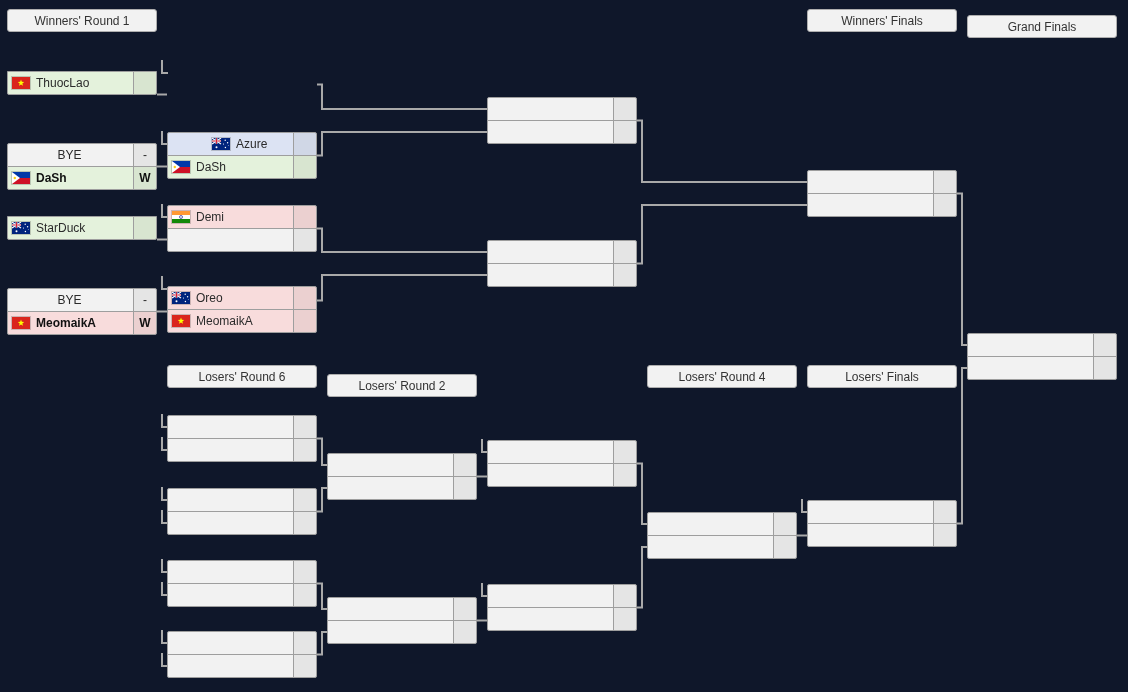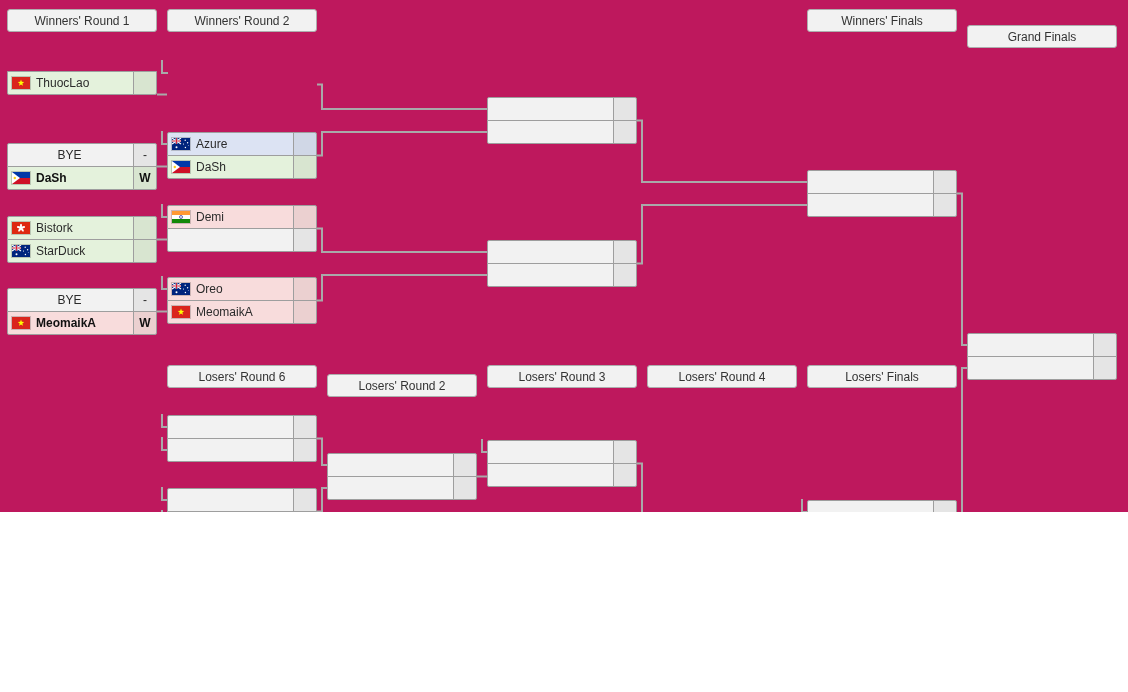--- a/index.html
+++ b/index.html
@@ -1,16 +1,16 @@
 <!DOCTYPE html>
 <html><head>
 <meta charset="utf-8">
 <style>
   html,body{margin:0;padding:0;background:#fff;}
-  #bracket{position:relative;width:1128px;height:512px;background:#be185d;
+  #bracket{position:relative;width:1128px;height:692px;background:#0f172a;
     font-family:"Liberation Sans",sans-serif;overflow:hidden;}
   svg.wires{position:absolute;left:0;top:0;width:1128px;height:692px;pointer-events:none;}
   .hdr{position:absolute;width:150px;height:23px;box-sizing:border-box;
     background:#f2f2f2;border:1px solid #aeaeae;border-radius:3px;
     display:flex;align-items:center;justify-content:center;
     font-size:12px;color:#333;}
   .match{position:absolute;width:150px;}
   .row{display:flex;align-items:center;width:150px;height:24px;box-sizing:border-box;
     border:1px solid #9e9e9e;background:#f2f2f2;}
   .row + .row{margin-top:-1px;}
@@ -66,26 +66,24 @@
     <polyline points="162,559 162,572 168,572"></polyline>
     <polyline points="162,582 162,595 168,595"></polyline>
     <polyline points="162,630 162,643 168,643"></polyline>
     <polyline points="162,653 162,666 168,666"></polyline>
     <polyline points="482,439 482,452 488,452"></polyline>
     <polyline points="482,583 482,596 488,596"></polyline>
     <polyline points="802,499 802,512 808,512"></polyline>
   </svg>
 
   <div class="hdr" style="left:7px;top:9px">Winners' Round 1</div>
-  <div class="hdr" style="left:167px;top:9px">Winners' Round 2</div>
   <div class="hdr" style="left:807px;top:9px">Winners' Finals</div>
-  <div class="hdr" style="left:967px;top:25px">Grand Finals</div>
+  <div class="hdr" style="left:967px;top:15px">Grand Finals</div>
   <div class="hdr" style="left:167px;top:365px">Losers' Round 6</div>
   <div class="hdr" style="left:327px;top:374px">Losers' Round 2</div>
-  <div class="hdr" style="left:487px;top:365px">Losers' Round 3</div>
   <div class="hdr" style="left:647px;top:365px">Losers' Round 4</div>
   <div class="hdr" style="left:807px;top:365px">Losers' Finals</div>
 
   <div class="match" style="left:7px;top:71px">
     <div class="row" style="background: rgb(228, 242, 220);">
       <span class="flag">
           <svg viewBox="0 0 18 12">
             <rect width="18" height="12" fill="#da251d"></rect>
             <polygon points="9,2.6 9.82,4.87 12.23,4.95 10.33,6.43 11,8.75 9,7.4 7,8.75 7.67,6.43 5.77,4.95 8.18,4.87" fill="#ffff00"></polygon>
           </svg>
@@ -109,36 +107,20 @@
             <polygon points="0,0 8,6 0,12" fill="#ffffff"></polygon>
             <circle cx="2.8" cy="6" r="1.2" fill="#fcd116"></circle>
           </svg>
         </span>
       <span class="nm">DaSh</span>
       <span class="sc">W</span>
     </div>
   </div>
 
   <div class="match" style="left:7px;top:216px">
-    <div class="row" style="background: rgb(228, 242, 220);">
-      <span class="flag">
-          <svg viewBox="0 0 18 12">
-            <rect width="18" height="12" fill="#de2910"></rect>
-            <g fill="#ffffff">
-              <ellipse cx="9" cy="3.9" rx="1.05" ry="2.2" transform="rotate(0 9 6)"></ellipse>
-              <ellipse cx="9" cy="3.9" rx="1.05" ry="2.2" transform="rotate(72 9 6)"></ellipse>
-              <ellipse cx="9" cy="3.9" rx="1.05" ry="2.2" transform="rotate(144 9 6)"></ellipse>
-              <ellipse cx="9" cy="3.9" rx="1.05" ry="2.2" transform="rotate(216 9 6)"></ellipse>
-              <ellipse cx="9" cy="3.9" rx="1.05" ry="2.2" transform="rotate(288 9 6)"></ellipse>
-            </g>
-          </svg>
-        </span>
-      <span class="nm">Bistork</span>
-      <span class="sc"></span>
-    </div>
     <div class="row" style="background: rgb(228, 242, 220);">
       <span class="flag">
           <svg viewBox="0 0 18 12">
             <rect width="18" height="12" fill="#00247d"></rect>
             <g stroke="#ffffff" stroke-width="1.1">
               <line x1="0" y1="0" x2="9" y2="6"></line>
               <line x1="9" y1="0" x2="0" y2="6"></line>
             </g>
             <rect x="3.6" width="1.8" height="6" fill="#ffffff"></rect>
             <rect y="2.1" width="9" height="1.8" fill="#ffffff"></rect>
@@ -172,21 +154,21 @@
             <polygon points="9,2.6 9.82,4.87 12.23,4.95 10.33,6.43 11,8.75 9,7.4 7,8.75 7.67,6.43 5.77,4.95 8.18,4.87" fill="#ffff00"></polygon>
           </svg>
         </span>
       <span class="nm">MeomaikA</span>
       <span class="sc">W</span>
     </div>
   </div>
 
 
   <div class="match" style="left:167px;top:132px">
-    <div class="row" style="background: rgb(220, 227, 243);">
+    <div class="row" style="background: rgb(220, 227, 243); padding-left: 40px;">
       <span class="flag">
           <svg viewBox="0 0 18 12">
             <rect width="18" height="12" fill="#00247d"></rect>
             <g stroke="#ffffff" stroke-width="1.1">
               <line x1="0" y1="0" x2="9" y2="6"></line>
               <line x1="9" y1="0" x2="0" y2="6"></line>
             </g>
             <rect x="3.6" width="1.8" height="6" fill="#ffffff"></rect>
             <rect y="2.1" width="9" height="1.8" fill="#ffffff"></rect>
             <rect x="4.05" width="0.9" height="6" fill="#cf142b"></rect>
@@ -233,21 +215,21 @@
       <span class="sc"></span>
     </div>
     <div class="row" style="background: rgb(242, 242, 242);">
 
       <span class="nm"></span>
       <span class="sc"></span>
     </div>
   </div>
 
   <div class="match" style="left:167px;top:277px">
-    <div class="row" style="background: rgb(248, 220, 220);">
+    <div class="row" style="background: rgb(248, 220, 220); margin-top: 9px;">
       <span class="flag">
           <svg viewBox="0 0 18 12">
             <rect width="18" height="12" fill="#00247d"></rect>
             <g stroke="#ffffff" stroke-width="1.1">
               <line x1="0" y1="0" x2="9" y2="6"></line>
               <line x1="9" y1="0" x2="0" y2="6"></line>
             </g>
             <rect x="3.6" width="1.8" height="6" fill="#ffffff"></rect>
             <rect y="2.1" width="9" height="1.8" fill="#ffffff"></rect>
             <rect x="4.05" width="0.9" height="6" fill="#cf142b"></rect>

